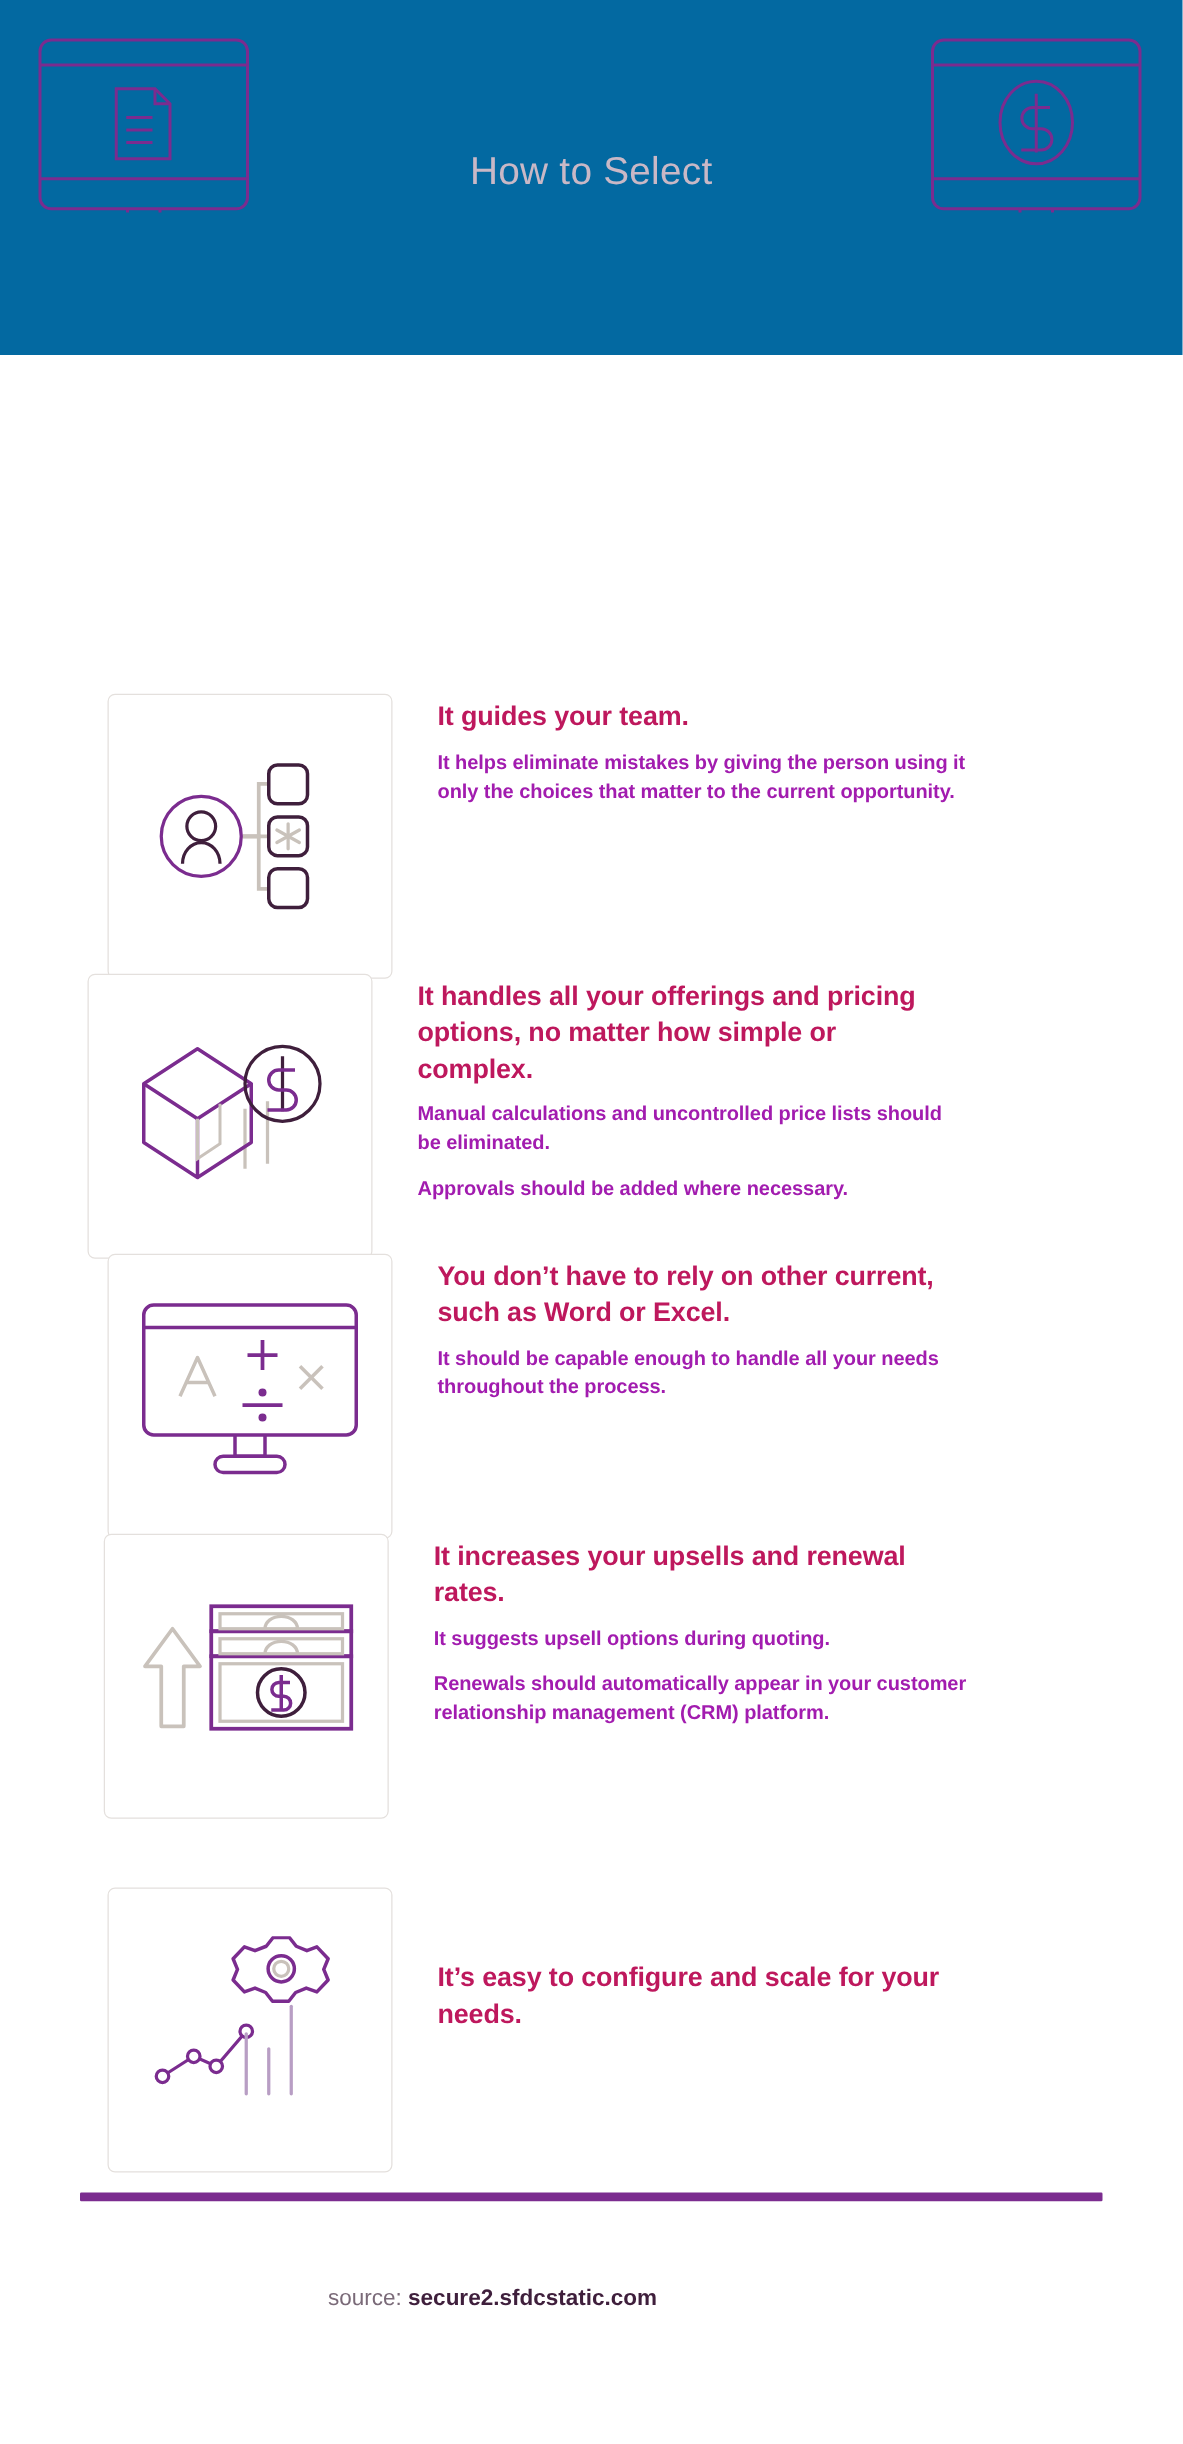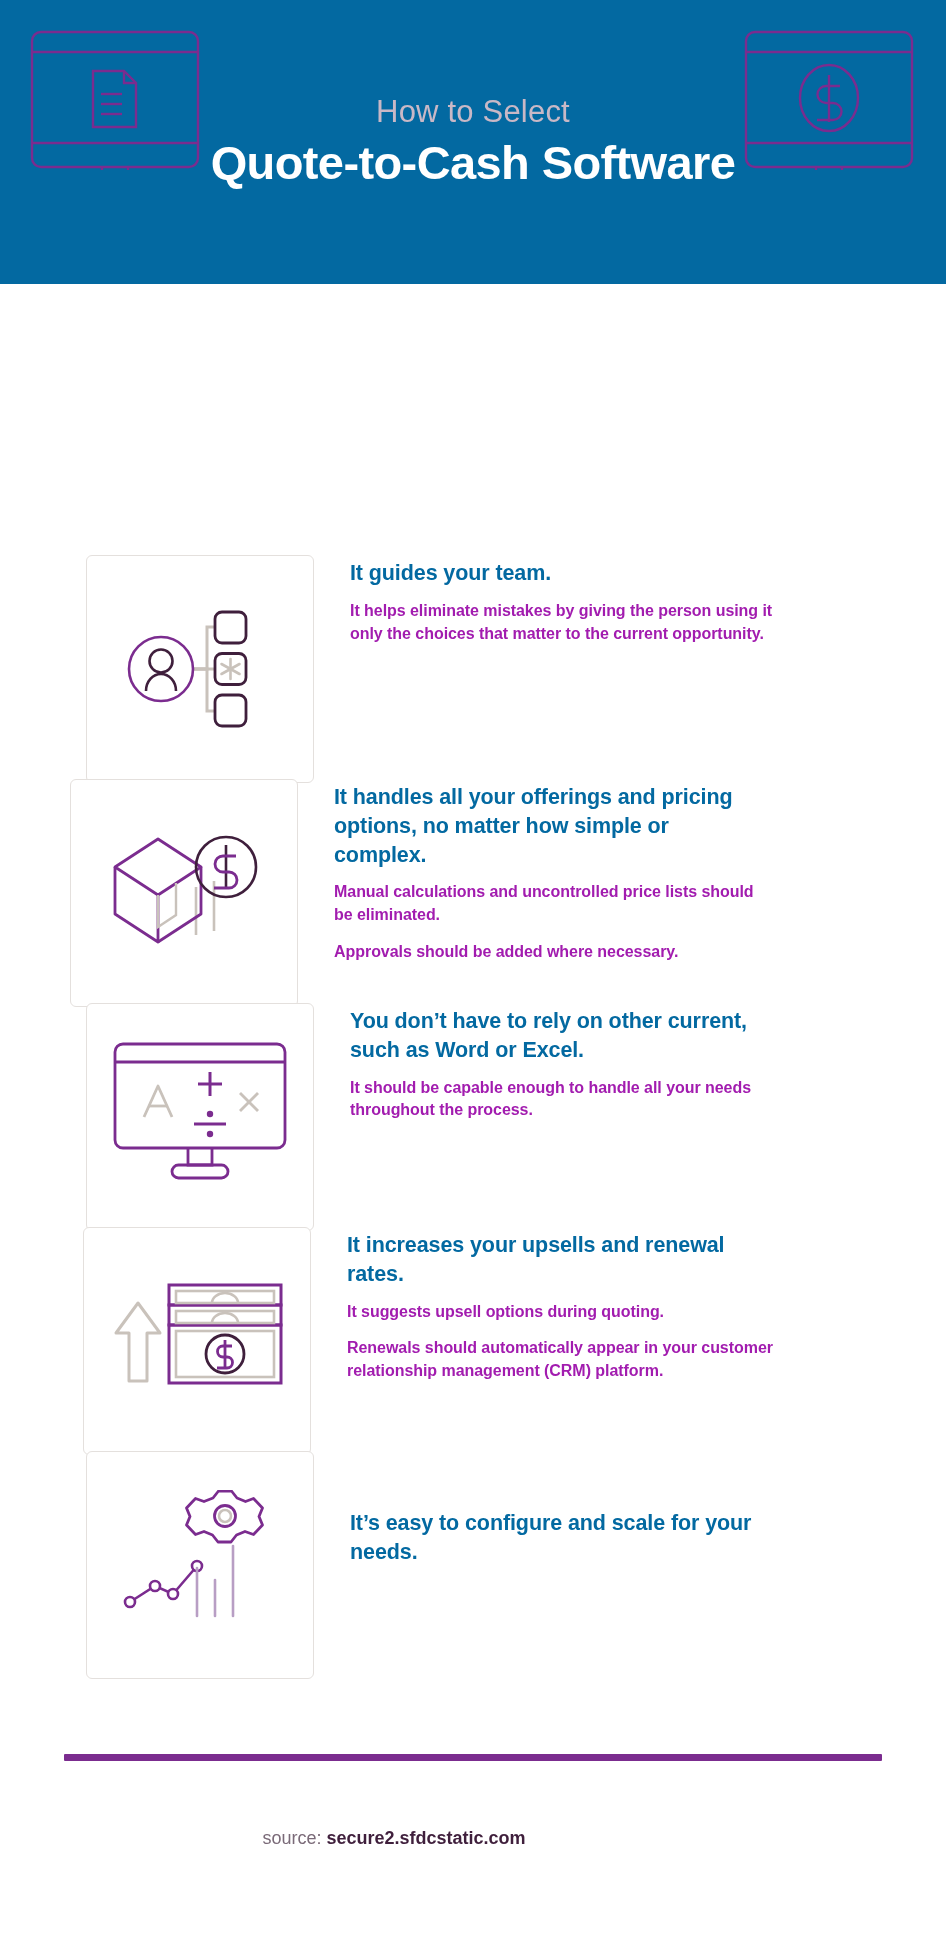--- a/index.html
+++ b/index.html
@@ -68,21 +68,21 @@
     display: flex;
     align-items: center;
     justify-content: center;
   }
   .texts {
     margin-left: 36px;
     padding-top: 4px;
     max-width: 430px;
   }
   .t-head {
-    color: #0369a1;
+    color: #be185d;
     font-size: 21.5px;
     font-weight: 700;
     line-height: 1.34;
     letter-spacing: -0.1px;
     margin-bottom: 12px;
   }
   .t-sub {
     color: #a21caf;
     font-size: 16px;
     font-weight: 700;
@@ -147,21 +147,20 @@
         <rect x="76" y="151" width="54" height="13" rx="6.5"></rect>
         <ellipse cx="103" cy="68" rx="29" ry="33"></ellipse>
         <line x1="103" y1="45" x2="103" y2="92"></line>
         <path d="M114 56 h-14 a8.5 8.5 0 0 0 0 17 h7 a8.5 8.5 0 0 1 0 17 h-16"></path>
       </g>
     </svg>
   </span>
 
   <div class="header-inner">
     <div class="eyebrow">How to Select</div>
-    <div class="headline">Quote-to-Cash Software</div>
   </div>
 </div>
 
 <div class="content">
 
   <div class="row" style="left:86px; top:271px;">
     <div class="icon-box">
       <span>
         <svg width="170" height="125" viewBox="0 0 170 125">
           <g fill="none" stroke="#c9c2bb" stroke-width="3">
@@ -289,21 +288,21 @@
         </svg>
       </span>
     </div>
     <div class="texts">
       <div class="t-head">It increases your upsells and renewal rates.</div>
       <div class="t-sub">It suggests upsell options during quoting.</div>
       <div class="t-sub">Renewals should automatically appear in your customer relationship management (CRM) platform.</div>
     </div>
   </div>
 
-  <div class="row" style="left:86px; top:1167px;">
+  <div class="row" style="left:86px; top:1226px;">
     <div class="icon-box">
       <span>
         <svg width="170" height="150" viewBox="0 0 170 150">
           <g fill="none" stroke="#7b2c8f" stroke-width="2.8" stroke-linejoin="round">
             <path d="M98 8 l5.5 -7 h13 l5.5 7 l8.5 3.5 l8 -3 l9 9.5 l-3.5 8.5 l3.5 8.5 l-9 9.5 l-8.5 -3 l-8.5 3.5 l-5.5 7 h-13 l-5.5 -7 l-8.5 -3.5 l-8.5 3 l-9 -9.5 l3.5 -8.5 l-3.5 -8.5 l9 -9.5 l8.5 3 Z"></path>
             <circle cx="110" cy="26" r="10.5"></circle>
           </g>
           <g fill="none" stroke="#c9c2bb" stroke-width="2.6">
             <circle cx="110" cy="26" r="6"></circle>
           </g>

